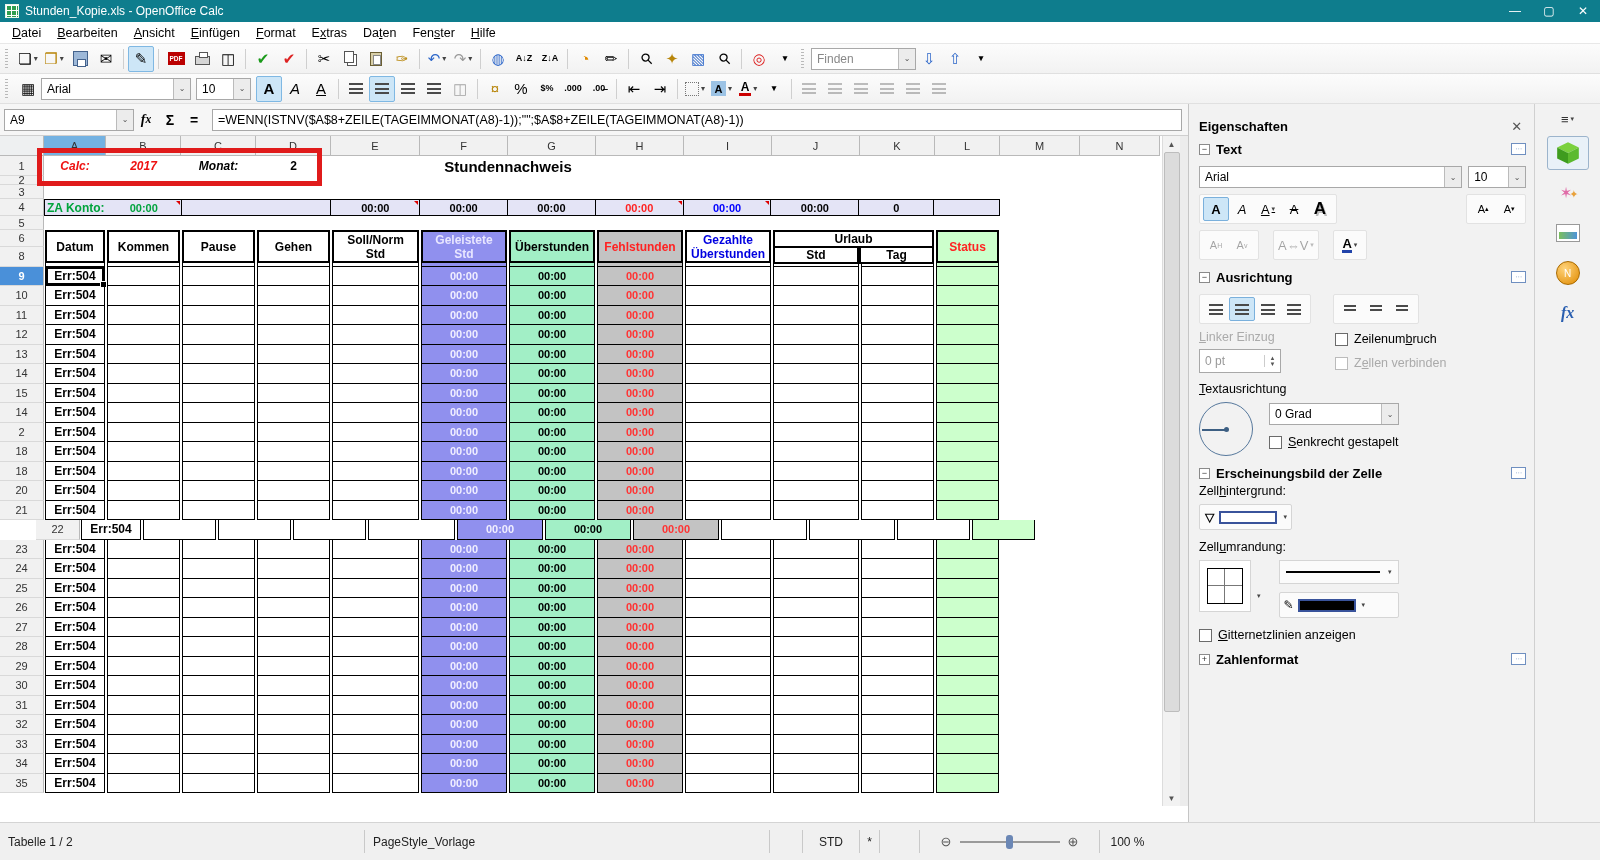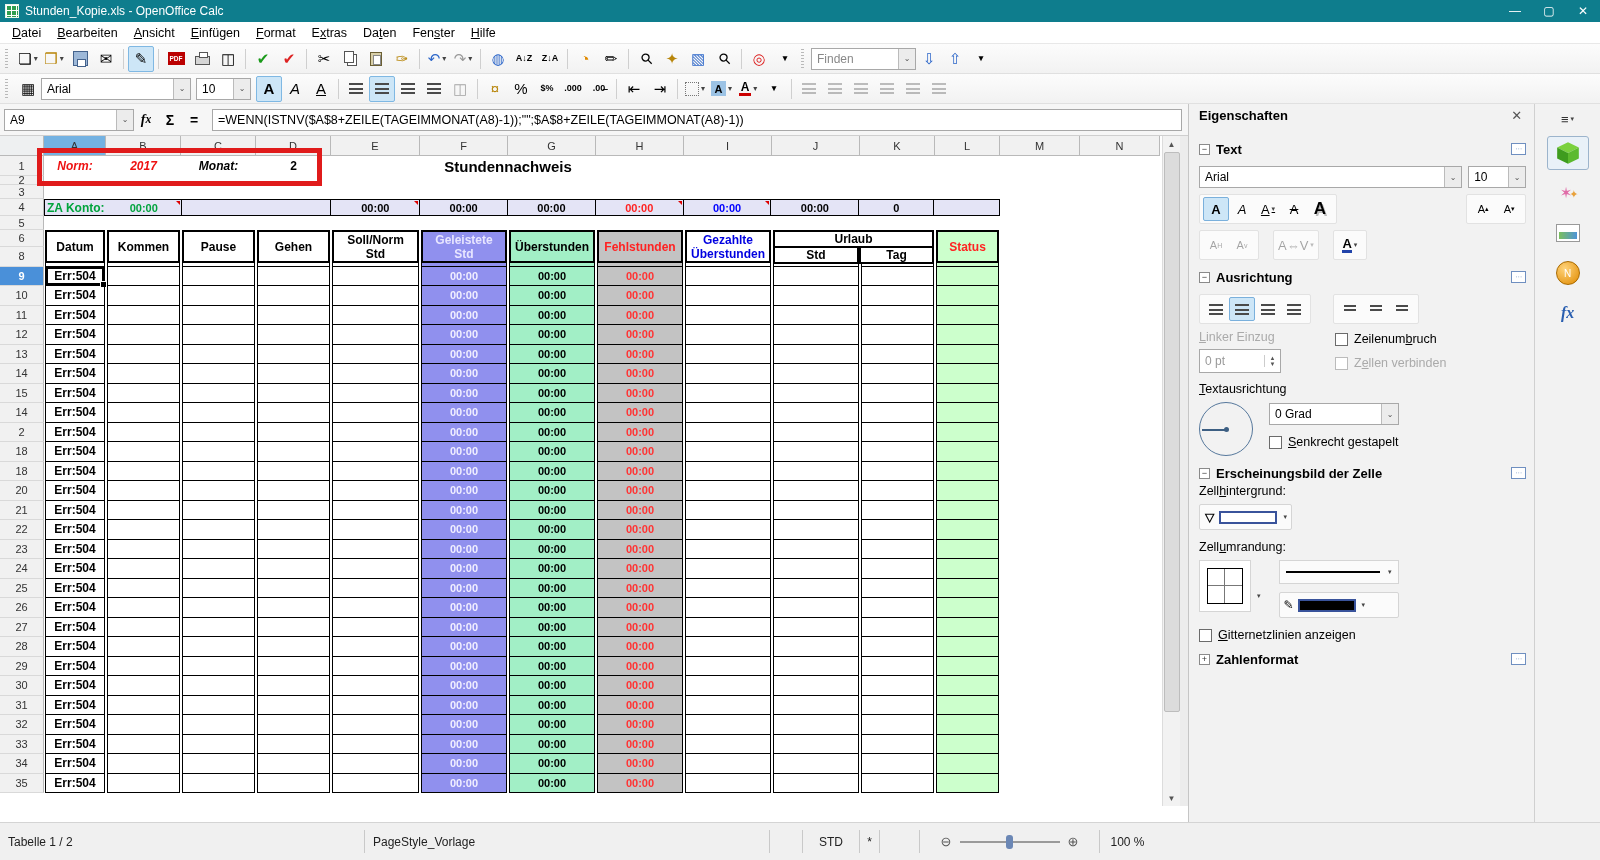--- a/index.html
+++ b/index.html
@@ -142,21 +142,21 @@
   .sseg { height:60%; display:flex; align-items:center; padding:0 8px; border-right:1px solid #c9c9c9; }
   .sseg.center { justify-content:center; }
   #zoomer { display:flex; align-items:center; width:180px; justify-content:center; border-right:1px solid #c9c9c9; height:60%; }
   #ztrack { width:100px; height:2px; background:#9a9a9a; margin:0 8px; position:relative; }
   #zthumb { position:absolute; left:46px; top:-6px; width:7px; height:14px; background:#6b87b5; border-radius:3px; }
   .zsym { color:#555; font-size:13px; }
 
   
   #sidebar { width:412px; height:718px; background:#f2f2f2; border-left:1px solid #c5c5c5; display:flex; }
   #sbpanel { width:346px; padding:4px 8px 0 10px; overflow:hidden; }
-  #sbhead { display:flex; align-items:flex-start; height:26px; }
+  #sbhead { display:flex; align-items:flex-end; height:26px; }
   #sbhead .t { font-weight:bold; font-size:13px; }
   #sb-close { margin-left:auto; font-size:13px; color:#555; padding:0 4px; }
   .sect { margin-top:4px; }
   .sect-h { display:flex; align-items:center; height:22px; }
   .exp { width:11px; height:11px; border:1px solid #8a8a8a; background:#fff; font-size:9px; line-height:9px; text-align:center; margin-right:6px; color:#333; }
   .sect-h .t { font-weight:bold; font-size:13px; }
   .launcher { margin-left:auto; width:15px; height:12px; border:1px solid #6f8fc0; background:#fff; color:#6f8fc0; font-size:7px; line-height:10px; text-align:center; }
   .srowf { display:flex; align-items:center; margin:6px 0; }
   .sbtn { min-width:26px; height:24px; border:1px solid transparent; border-radius:2px; display:flex; align-items:center; justify-content:center; font-size:13px; }
   .sbtn.act { background:#cde6f7; border-color:#7ab0dc; }
@@ -465,21 +465,21 @@
           <div class="ch" style="width: 75px;">K</div>
           <div class="ch" style="width: 65px;">L</div>
           <div class="ch" style="width: 80px;">M</div>
           <div class="ch" style="width: 80px;">N</div>
         </div>
       <div id="rowsarea">
           <div class="srow" style="height: 20px;">
             <div class="rh">1</div>
             <div class="cells">
               <div class="cw" style="width: 62px;">
-                <div class="r1cell redi">Norm:</div>
+                <div class="r1cell redi">Calc:</div>
               </div>
               <div class="cw" style="width: 75px;">
                 <div class="r1cell redi">2017</div>
               </div>
               <div class="cw" style="width: 75px;">
                 <div class="r1cell blki">Monat:</div>
               </div>
               <div class="cw" style="width: 75px;">
                 <div class="r1cell">2</div>
               </div>
@@ -1155,21 +1155,21 @@
                 <div class="ci"></div>
               </div>
               <div class="cw" style="width: 75px;">
                 <div class="ci"></div>
               </div>
               <div class="cw" style="width: 65px;">
                 <div class="ci fgreen"></div>
               </div>
             </div>
           </div>
-          <div class="srow" style="height: 19.5px;">
+          <div class="srow" style="height: 19.5px; padding-left: 36px;">
             <div class="rh">22</div>
             <div class="cells">
               <div class="cw" style="width: 62px;">
                 <div class="ci cellA">Err:504</div>
               </div>
               <div class="cw" style="width: 75px;">
                 <div class="ci"></div>
               </div>
               <div class="cw" style="width: 75px;">
                 <div class="ci"></div>

